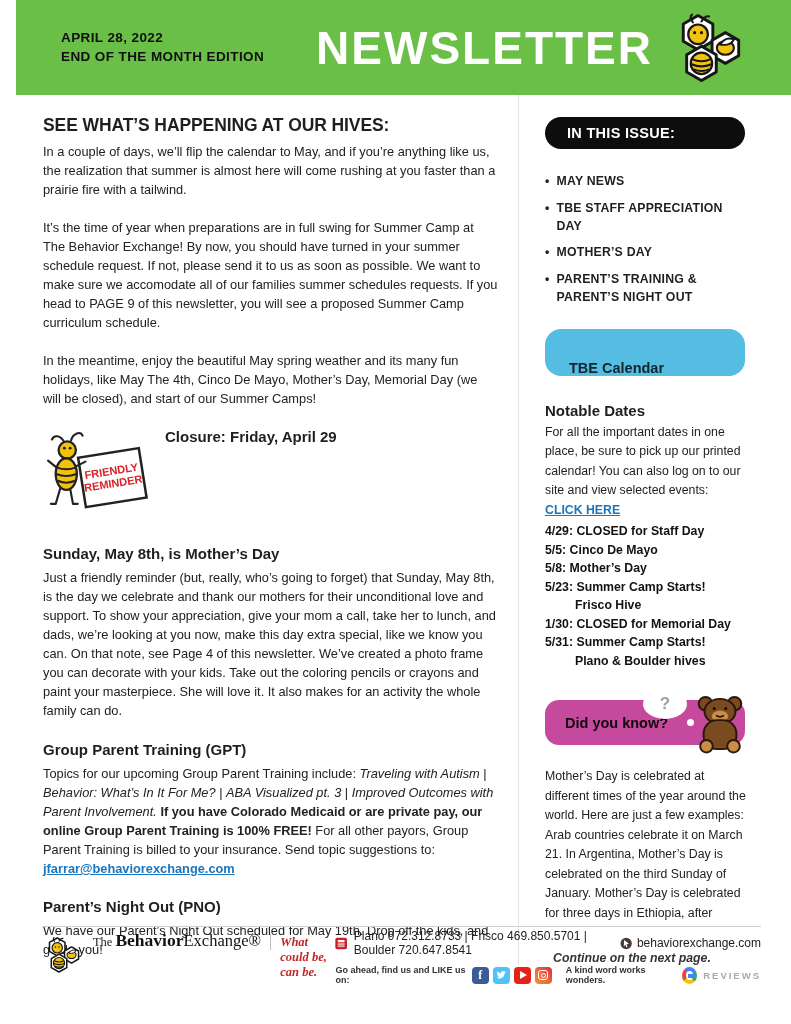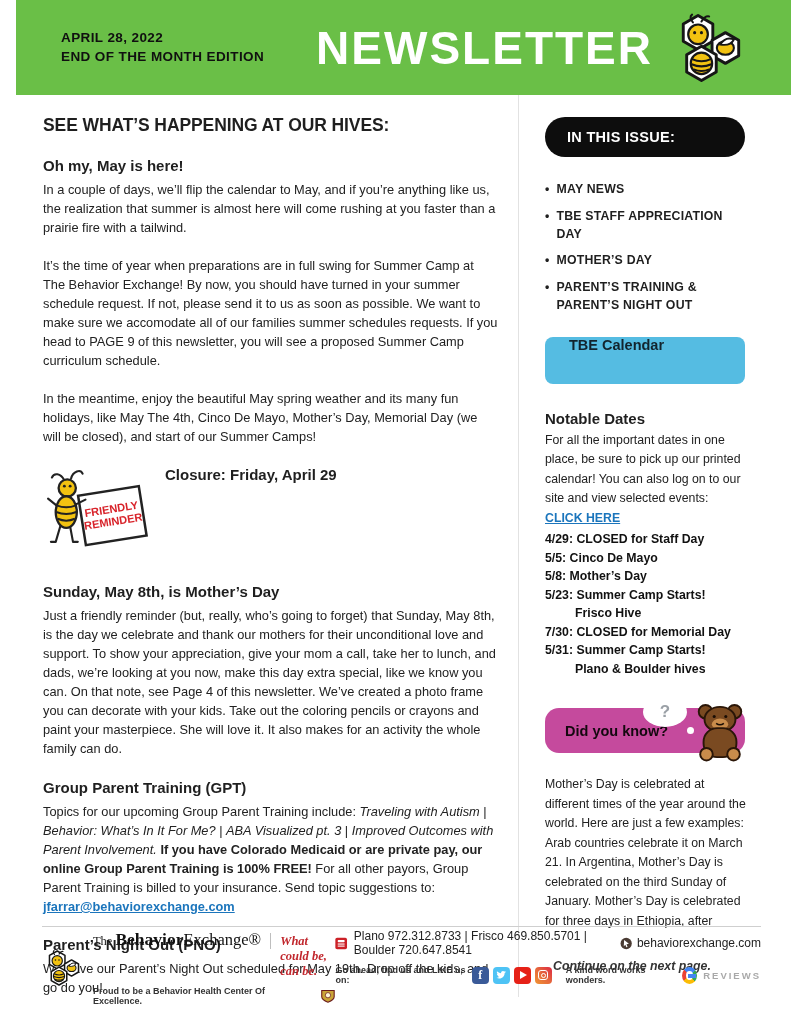--- a/index.html
+++ b/index.html
@@ -39,29 +39,29 @@
   
   .closure { display:flex; margin-top:20px; align-items:flex-start; }
   .closure-art { flex:0 0 108px; }
   .closure-body { padding-left:14px; }
   .closure-body h3 { font-size:15px; font-weight:800; }
   .closure-body p { margin-top:4px; }
 
   
   .issue-box {
     margin-top:22px; background:#0d0d0d; color:#fff; border-radius:20px;
-    height:40px; display:flex; align-items:center; padding-left:22px;
+    height:32px; display:flex; align-items:center; padding-left:22px;
     font-size:14.5px; font-weight:800; letter-spacing:.3px; width:200px;
   }
   .issue-list { margin-top:24px; width:200px; }
   .issue-item { display:flex; font-size:12.3px; font-weight:700; line-height:1.45; margin-bottom:9px; letter-spacing:.2px; }
   .issue-item .bullet { margin-right:7px; }
   .calendar-btn {
-    margin-top:22px; background:#55bce2; border-radius:8px; height:47px; width:200px;
-    display:flex; align-items:flex-start; padding-left:24px; font-size:14.5px; font-weight:800;
+    margin-top:22px; background:#55bce2; border-radius:16px; height:47px; width:200px;
+    display:flex; align-items:flex-end; padding-left:24px; font-size:14.5px; font-weight:800;
     color:#12242e; cursor:pointer; border:none;
   }
   .notable-title { font-size:15px; font-weight:800; margin-top:26px; }
   .sidebar p { font-size:12.3px; line-height:19.5px; color:#222; width:204px; }
   .notable-intro { margin-top:4px; }
   .dates-list { margin-top:2px; }
   .date-item { font-size:12.3px; font-weight:700; line-height:18.5px; margin-top:0; color:#111; }
   .date-sub { padding-left:30px; }
   .didyouknow {
     margin-top:30px; position:relative; background:#c54a9d; border-radius:14px;
@@ -152,21 +152,20 @@
           <path d="M29 69 q9 4 18 0"></path>
       </g>
     </svg>
   </div>
 
   <div class="content">
 
     <div class="main-col">
       <h1>SEE WHAT’S HAPPENING AT OUR HIVES:</h1>
 
-      <h2>Oh my, May is here!</h2>
       <p>In a couple of days, we’ll flip the calendar to May, and if you’re anything like us, the realization that summer is almost here will come rushing at you faster than a prairie fire with a tailwind.</p>
       <p>It’s the time of year when preparations are in full swing for Summer Camp at The Behavior Exchange! By now, you should have turned in your summer schedule request. If not, please send it to us as soon as possible. We want to make sure we accomodate all of our families summer schedules requests. If you head to PAGE 9 of this newsletter, you will see a proposed Summer Camp curriculum schedule.</p>
       <p>In the meantime, enjoy the beautiful May spring weather and its many fun holidays, like May The 4th, Cinco De Mayo, Mother’s Day, Memorial Day (we will be closed), and start of our Summer Camps!</p>
 
       <div class="closure">
         <svg class="closure-art" width="108" height="96" viewBox="0 0 112 100">
           <g transform="rotate(-9 70 52)">
             <rect x="40" y="26" width="64" height="52" fill="#fff" stroke="#222" stroke-width="2.6"></rect>
             <text x="72" y="49" text-anchor="middle" font-size="11.5" font-weight="bold" fill="#d8232a" font-family="Liberation Sans, sans-serif">FRIENDLY</text>
             <text x="72" y="62" text-anchor="middle" font-size="11.5" font-weight="bold" fill="#d8232a" font-family="Liberation Sans, sans-serif">REMINDER</text>
@@ -261,21 +260,21 @@
             
           </div>
 
           <div class="date-item">
             <span class="date-label">5/23: </span>
             <span>Summer Camp Starts!</span>
             <div class="date-sub">Frisco Hive</div>
           </div>
 
           <div class="date-item">
-            <span class="date-label">7/30: </span>
+            <span class="date-label">1/30: </span>
             <span>CLOSED for Memorial Day</span>
             
           </div>
 
           <div class="date-item">
             <span class="date-label">5/31: </span>
             <span>Summer Camp Starts!</span>
             <div class="date-sub">Plano &amp; Boulder hives</div>
           </div>
         </div>
@@ -330,27 +329,20 @@
         </g>
       </svg>
       <div class="brand-col">
         <div class="brand-line">
           <span class="brand-the">The</span>
           <span class="brand-behavior">Behavior</span>
           <span class="brand-exchange">Exchange®</span>
           <span class="brand-divider">|</span>
           <span class="brand-tagline">What could be, can be.</span>
         </div>
-        <div class="excellence-line">
-          <span class="excellence-text">Proud to be a Behavior Health Center Of Excellence.</span>
-          <svg width="16" height="14" viewBox="0 0 20 18">
-            <path d="M2 2 h16 v8 q0 4 -8 7 q-8 -3 -8 -7 Z" fill="#caa437" stroke="#6b1c1c" stroke-width="1.4"></path>
-            <circle cx="10" cy="8" r="3.4" fill="#fff6d8" stroke="#6b1c1c" stroke-width="1"></circle>
-          </svg>
-        </div>
       </div>
     </div>
 
     <div class="footer-right">
       <div class="contact-line">
         <svg width="17" height="17" viewBox="0 0 18 18">
           <rect x="0.5" y="0.5" width="17" height="17" rx="2.5" fill="#cc2127"></rect>
           <rect x="4" y="4" width="10" height="3" rx="1" fill="#fff"></rect>
           <rect x="4" y="9" width="10" height="1.6" fill="#fff"></rect>
           <rect x="4" y="12" width="10" height="1.6" fill="#fff"></rect>

